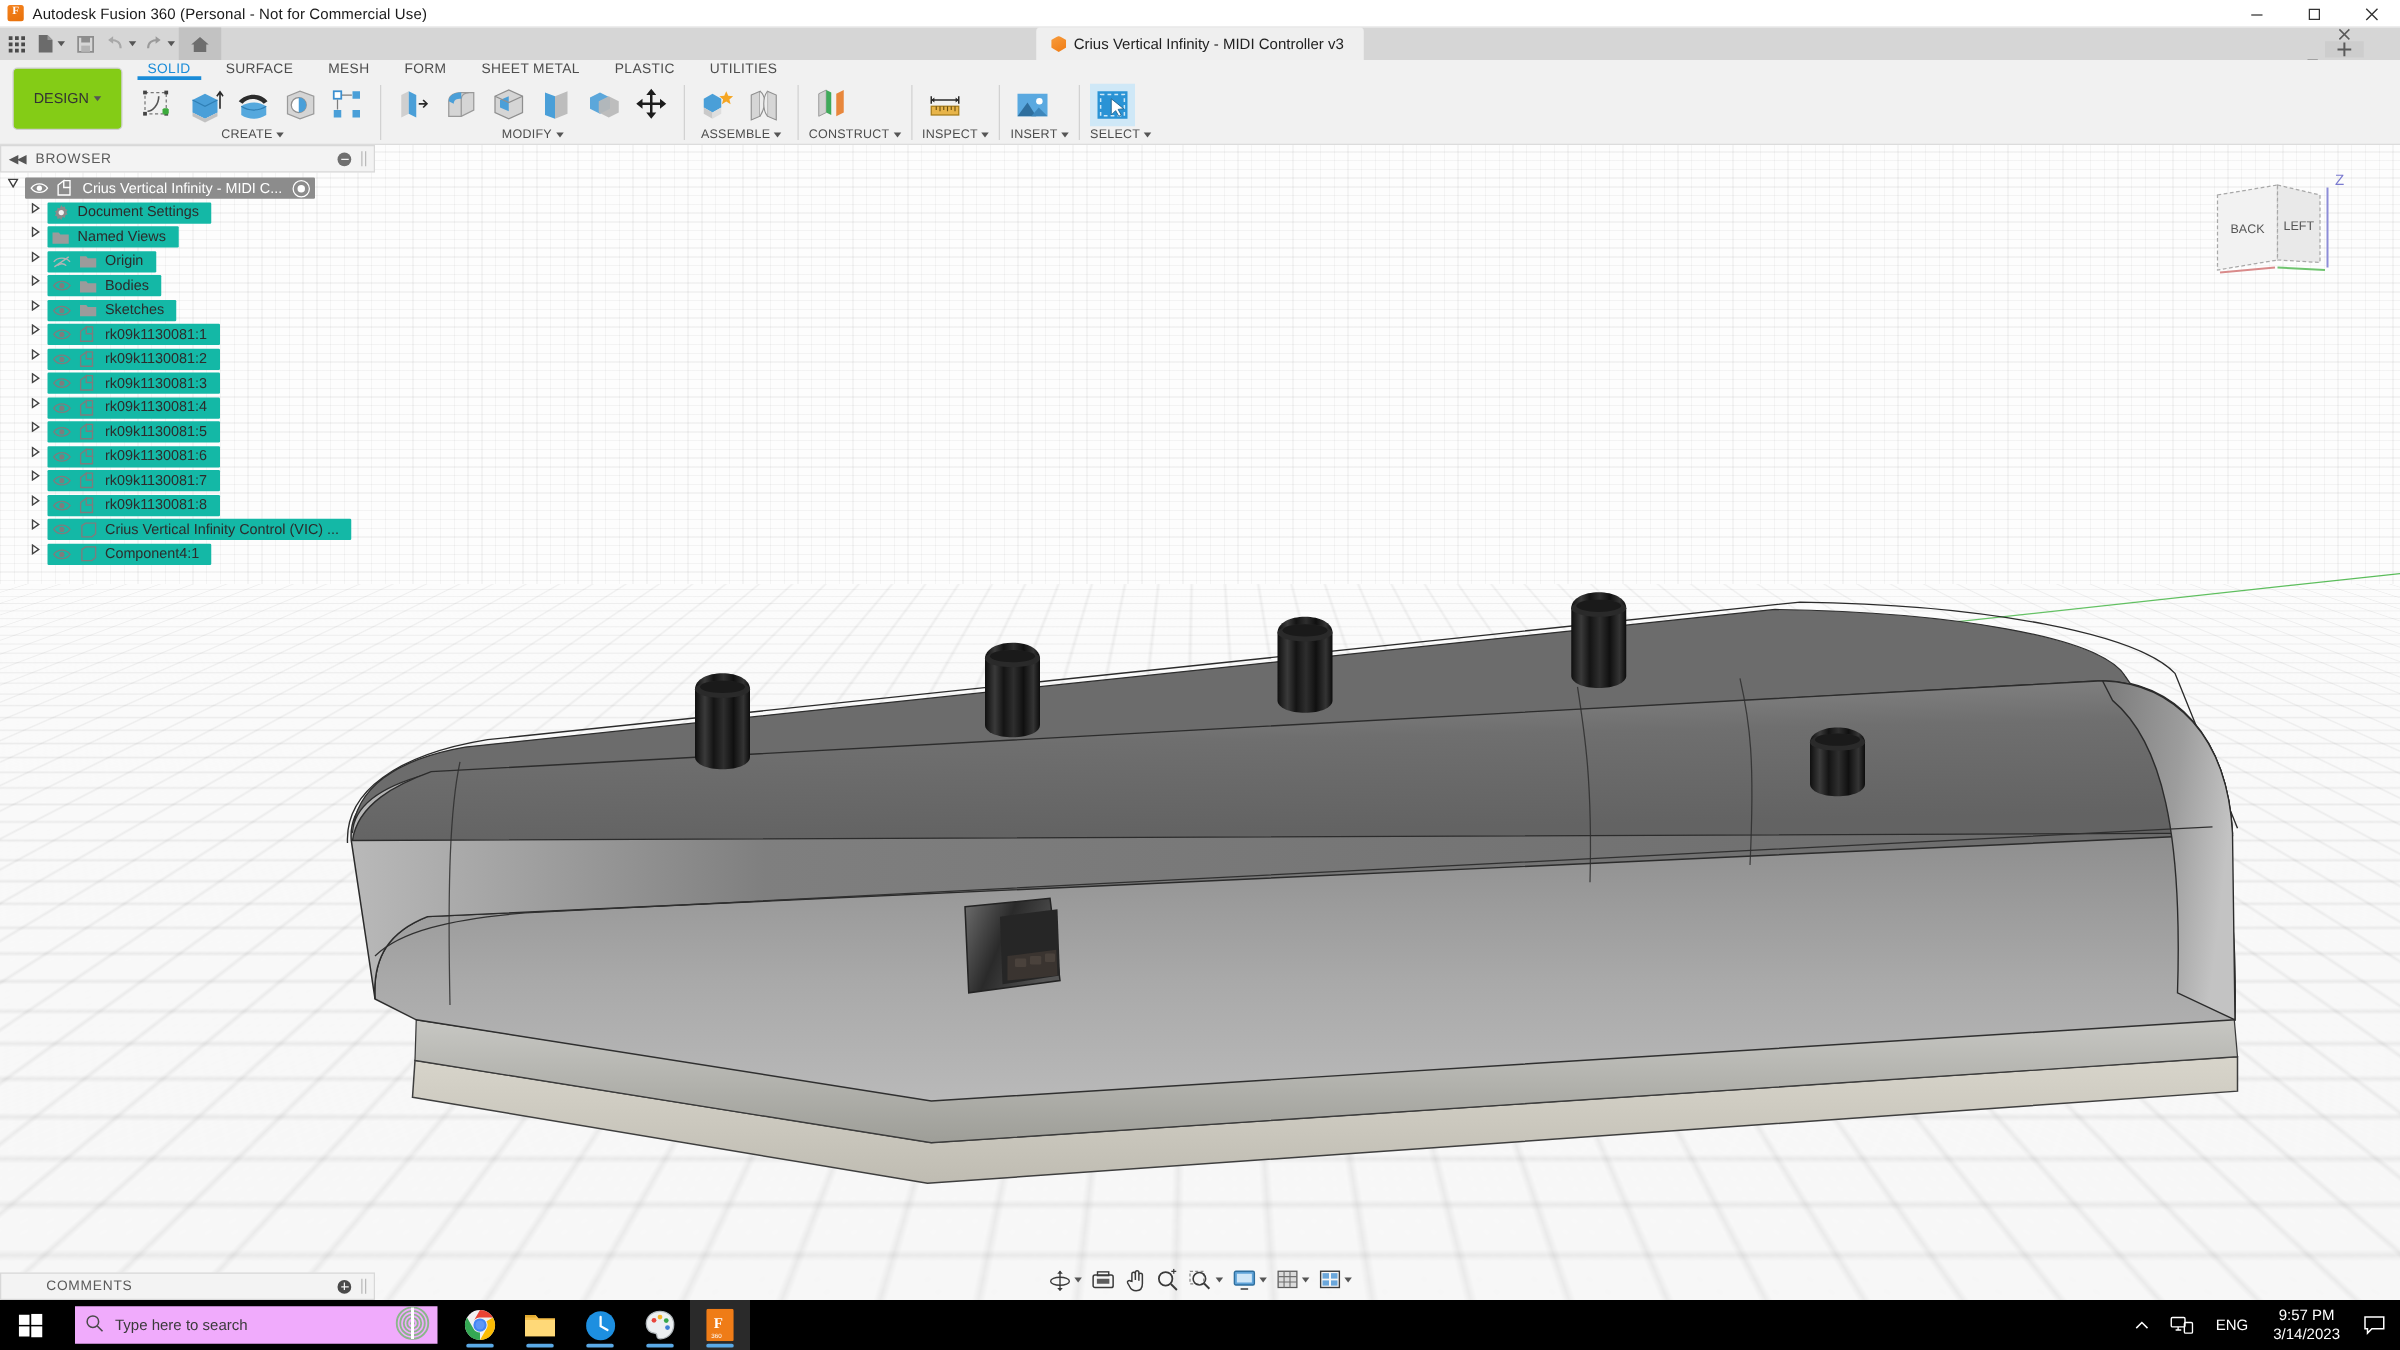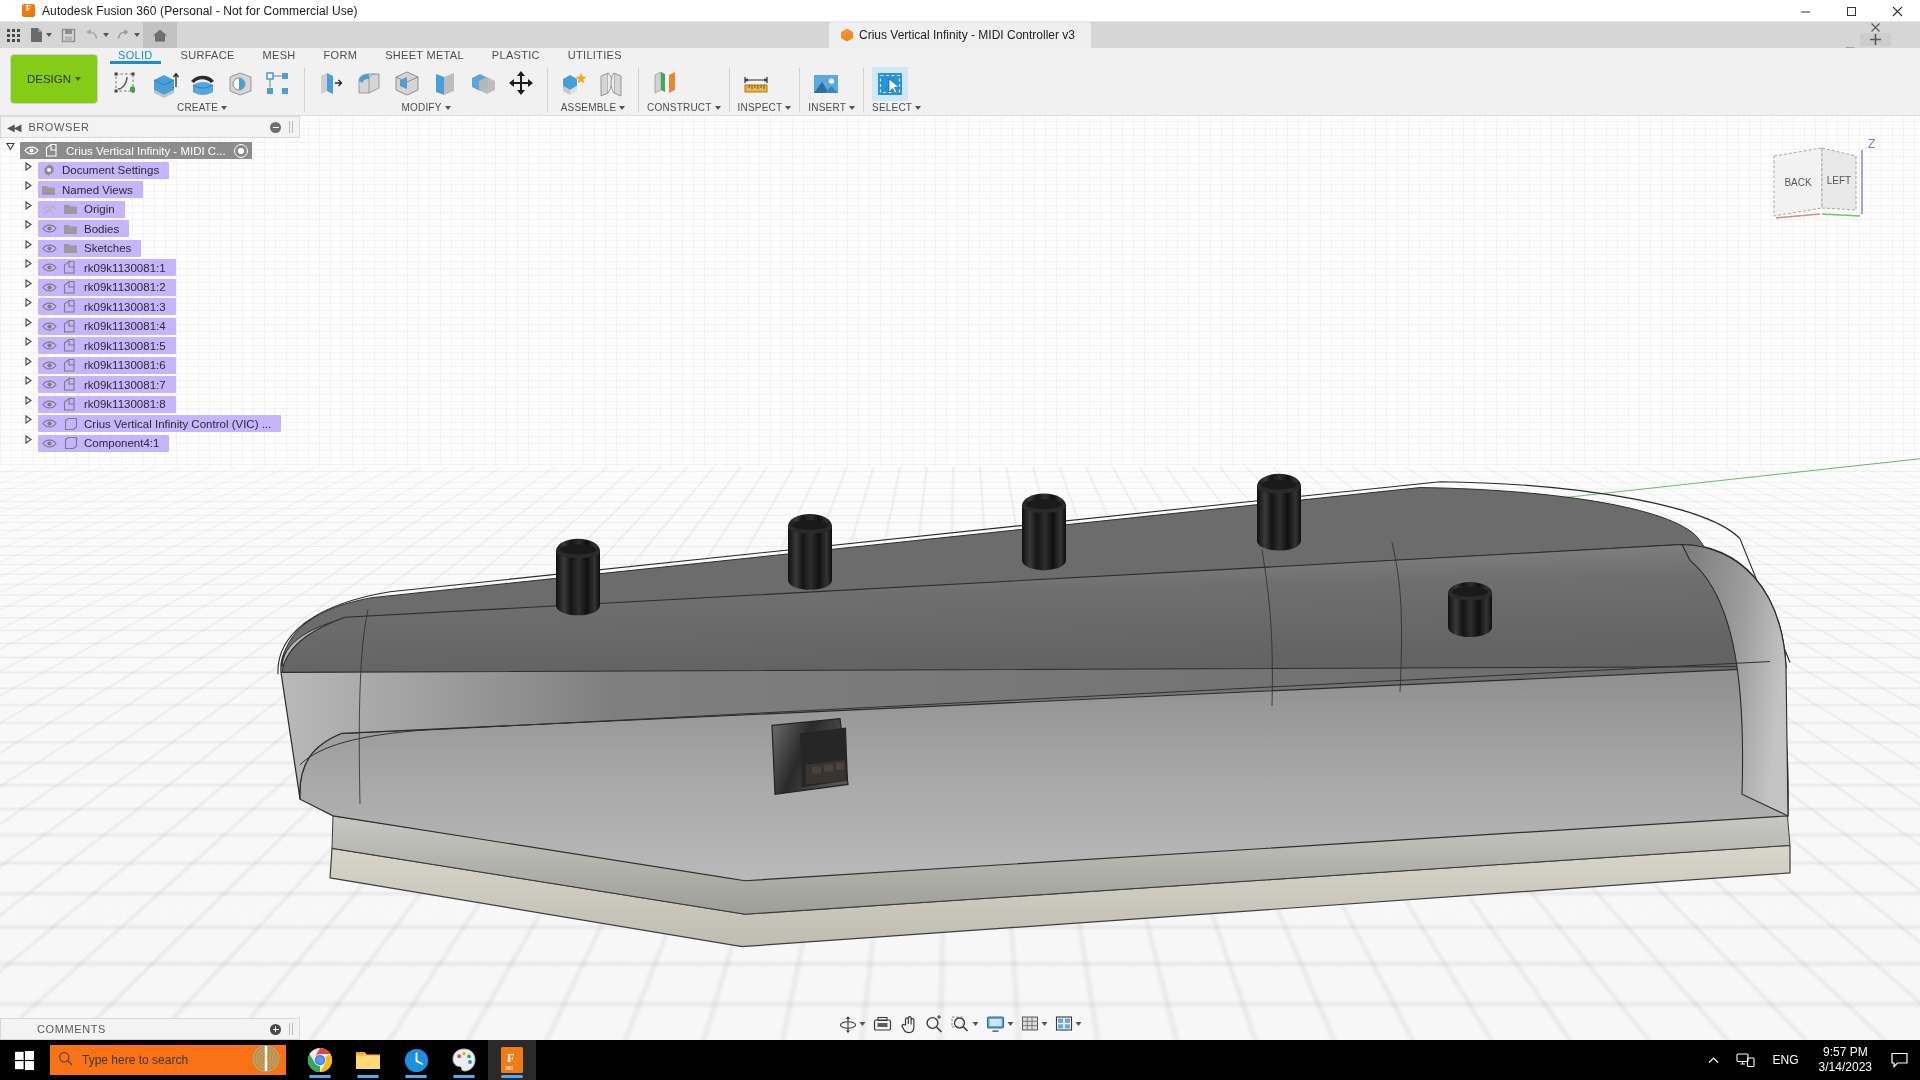--- a/index.html
+++ b/index.html
@@ -8,21 +8,21 @@
     font-family:"Liberation Sans", sans-serif;
     font-size:12px;
     color:#2b2b2b;
     background:#ffffff;
     -webkit-font-smoothing:antialiased;
   }
 
   
   .titlebar {
     height:22px; background:#ffffff; display:flex; align-items:center;
-    border-bottom:1px solid #e8e8e8; position:relative;padding-left:16px;
+    border-bottom:1px solid #e8e8e8; position:relative;
   }
   .tb-appicon {
     width:13px; height:13px; margin-left:6px; margin-right:7px;
     background:linear-gradient(160deg,#f4821f 0%,#e8710a 100%);
     border-radius:2px; position:relative; flex:none;
   }
   .tb-appicon::after {
     content:"F"; position:absolute; left:0; right:0; top:-1px;
     font-size:9px; font-weight:bold; color:#fff; text-align:center;
     font-family:"Liberation Serif", serif;
@@ -179,21 +179,21 @@
     content:""; position:absolute; background:#f3f3f3;
   }
   .dot-btn::before { left:2.5px; top:5px; width:6px; height:1.5px; }
   .grip { width:4px; height:12px; border-left:1px solid #bbb; border-right:1px solid #bbb; flex:none; }
 
   .tree { padding-top:4px; }
   .tnode {
     height:19.5px; display:flex; align-items:flex-start; font-size:11.5px; color:#2c2c2c;
     white-space:nowrap;
   }
-  .tnode .tbg { display:flex; align-items:center; background:#c4b5fd; height:17px; padding-right:10px; border-radius:1px; }
+  .tnode .tbg { display:flex; align-items:center; background:#14b8a6; height:17px; padding-right:10px; border-radius:1px; }
   .tnode.root .tbg { background:#8c8c8c; color:#fff; padding-right:4px; }
   .twist {
     width:20px; display:flex; align-items:center; justify-content:center; flex:none;
   }
   .twist.open svg { transform:rotate(90deg); transform-origin:50% 50%; }
   .eye { width:22px; display:flex; align-items:center; justify-content:center; flex:none; }
   .ticon { width:21px; display:flex; align-items:center; justify-content:center; flex:none; }
   .tlabel { padding-left:3px; }
   .tnode.root .tlabel { font-weight:normal; }
   .radio-end {
@@ -225,22 +225,22 @@
 
   
   .taskbar {
     position:absolute; left:0; bottom:0; width:1920px; height:40px;
     background:#000000; display:flex; align-items:center; z-index:20;
   }
   .start {
     width:48px;height:40px;display:flex;align-items:center;justify-content:center;
   }
   .searchbox {
-    width:236px;height:30px;background:#f97316;display:flex;align-items:center;
-    gap:9px; padding:0 8px; margin-left:2px; position:relative; overflow:hidden;
+    width:290px;height:30px;background:#f0abfc;display:flex;align-items:center;
+    gap:9px; padding:0 8px; margin-left:12px; position:relative; overflow:hidden;
   }
   .search-ph { font-size:12px; color:#3a3a3a; }
   .cortana { position:absolute; right:6px; top:50%; transform:translateY(-50%); }
   .tbicons { display:flex; align-items:center; height:40px; margin-left:10px; }
   .tbicon { width:48px;height:40px;display:flex;align-items:center;justify-content:center; position:relative; }
   .tbicon.active { background:#2a2a2a; }
   .tbicon .ul { position:absolute; bottom:2px; left:13px; width:22px; height:3px; background:#5aa9e6; border-radius:2px; }
   .tray { margin-left:auto; display:flex; align-items:center; height:40px; padding-right:4px; gap:0; }
   .tray-btn { height:40px; display:flex; align-items:center; justify-content:center; padding:0 8px; }
   .tray-lang { font-size:12px; color:#fff; padding:0 10px; }

